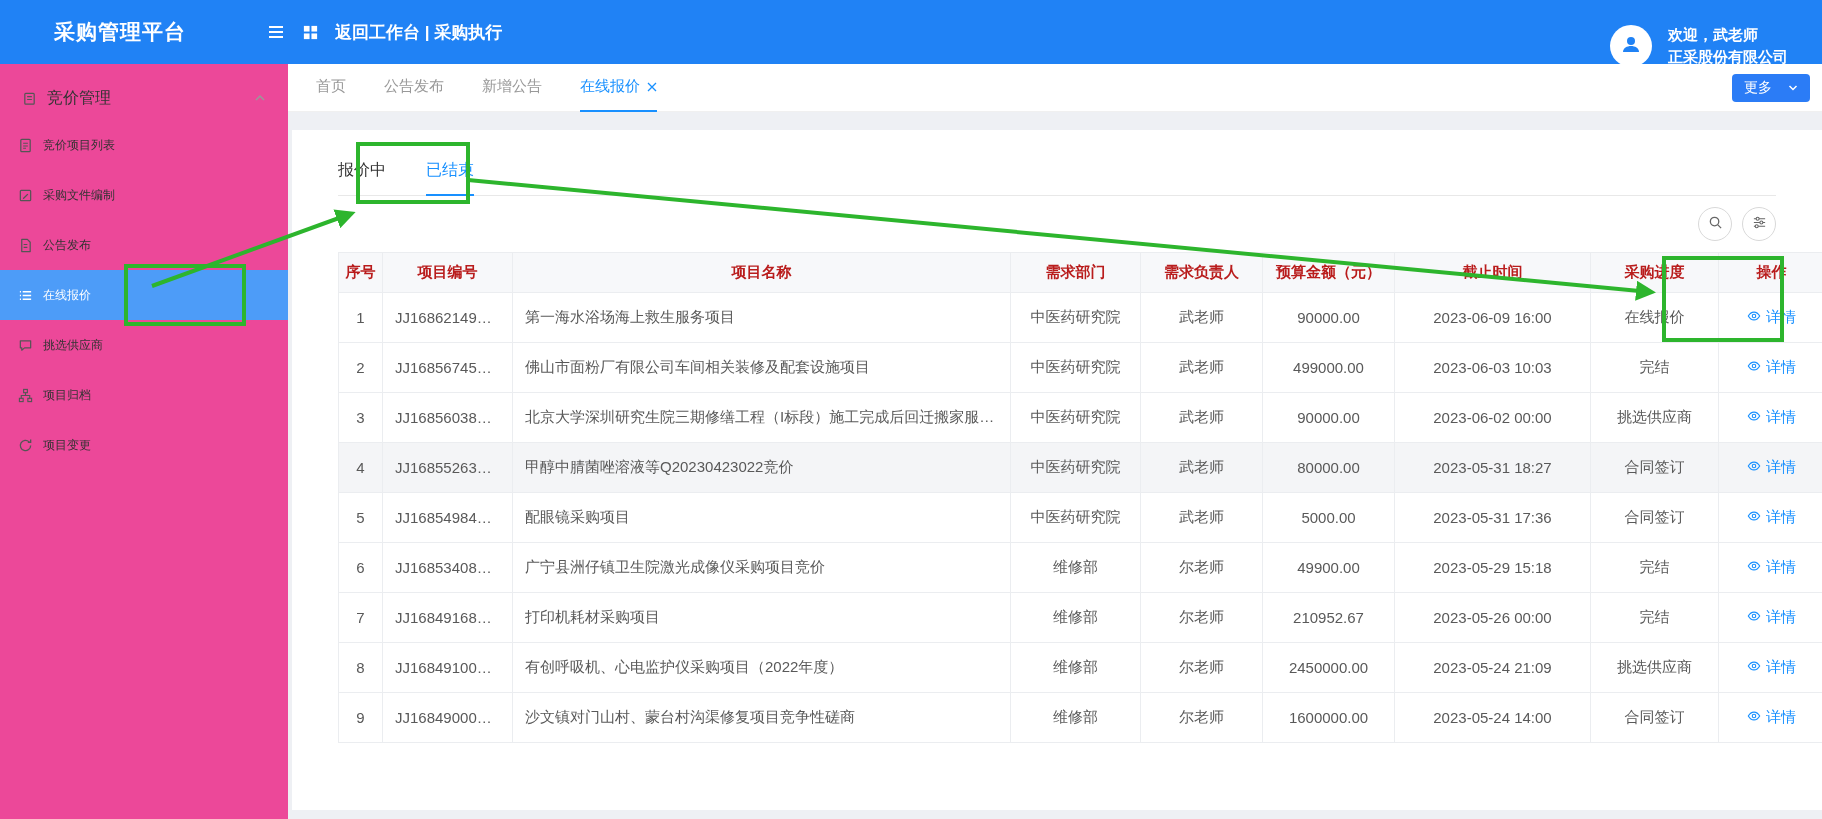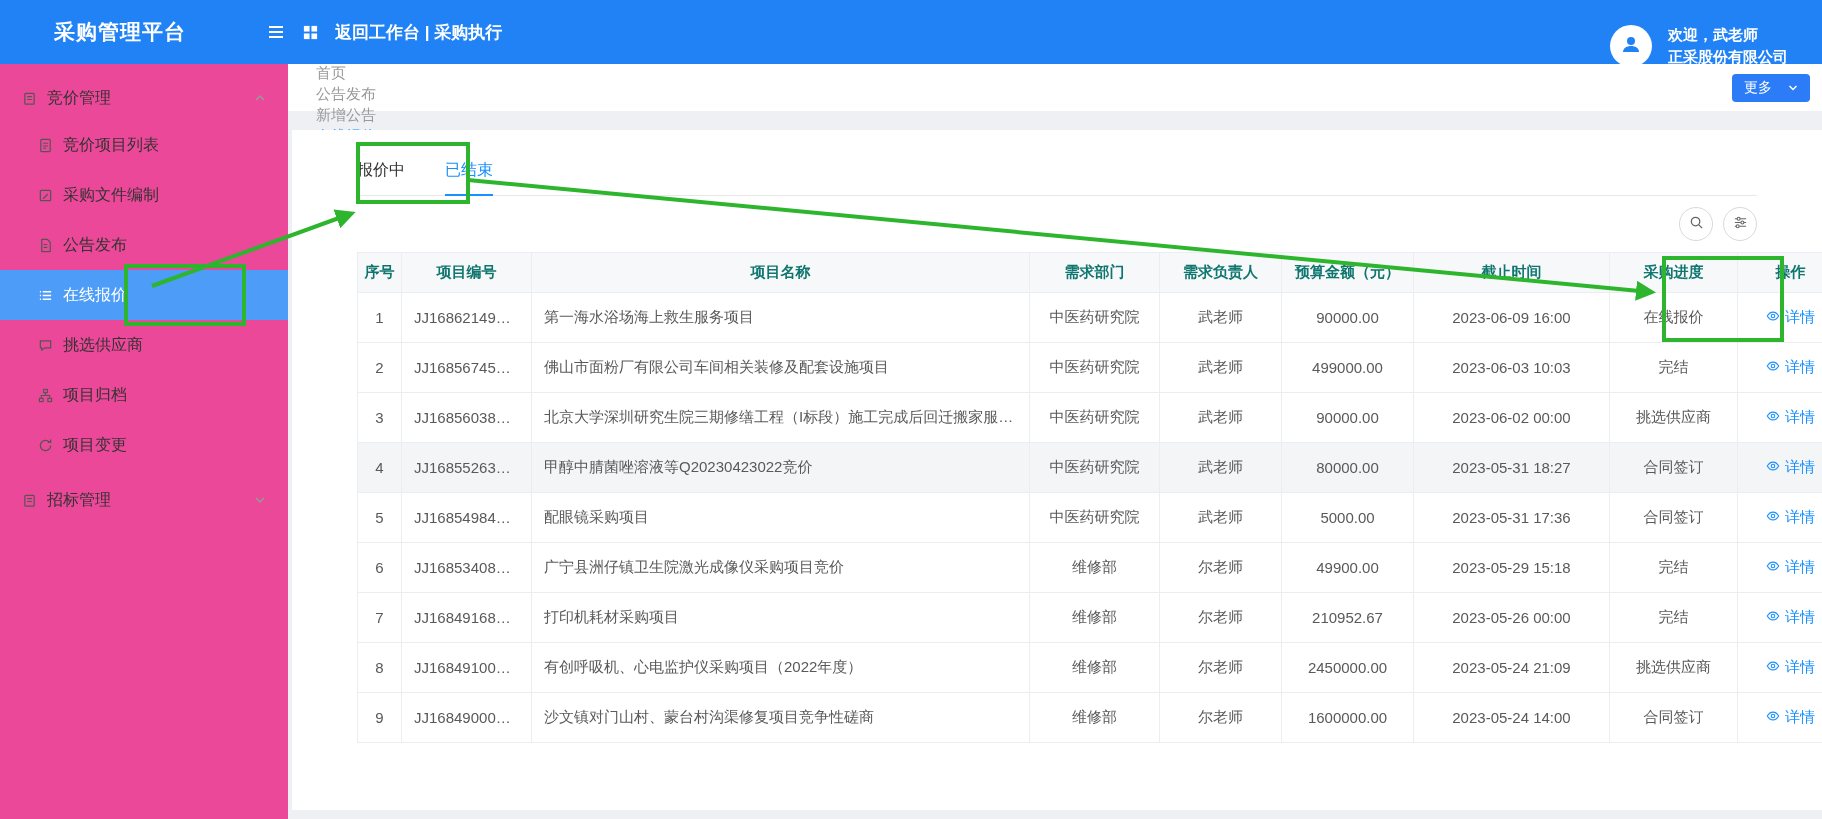--- a/index.html
+++ b/index.html
@@ -18,42 +18,42 @@
   .tb-ico { display:flex; align-items:center; color:#fff; cursor:pointer; }
   .topbar-user { display:flex; align-items:center; gap:16px; padding-right:34px;margin-top:28px; }
   .avatar { width:42px; height:42px; border-radius:50%; background:#fff; color:var(--c-topbar,#2082f5); display:flex; align-items:center; justify-content:center; }
   .welcome { font-size:15px; font-weight:bold; line-height:1.5; }
   
   .layout { display:flex; height:755px; }
   .sidebar { width:288px; background:#ec4899; padding-top:12px; flex:none; }
   .sb-group { height:44px; display:flex; align-items:center; gap:10px; padding:0 22px; font-size:16px; color:#333; cursor:pointer; }
   .sb-group .chev { margin-left:auto; color:#999; display:flex; }
   .sb-ico { display:flex; align-items:center; color:#555; }
-  .sb-item { height:50px; display:flex; align-items:center; gap:10px; padding-left:38px; font-size:16px; color:#333; cursor:pointer; }
+  .sb-item { height:50px; display:flex; align-items:center; gap:10px; padding-left:18px; font-size:12px; color:#333; cursor:pointer; }
   .sb-item.active { background:var(--c-active,#4d9cf8); color:#fff; }
   .sb-item.active .sb-ico { color:#fff; }
   .sb-group.second { margin-top:8px; }
   .main { flex:1; display:flex; flex-direction:column; min-width:0; }
   
   .pagetabs { height:48px; background:#fff; display:flex; align-items:center; padding:0 12px 0 28px; border-bottom:1px solid #f0f0f0; }
-  .ptab-list { display:flex; align-items:stretch; height:48px;flex-direction:column; }
+  .ptab-list { display:flex; align-items:stretch; height:48px; }
   .ptab { display:flex; align-items:center; margin-right:38px; font-size:15px; color:#999; cursor:pointer; border-bottom:2px solid transparent; }
   .ptab.active { color:var(--c-accent,#1890ff); border-bottom-color:var(--c-accent,#1890ff); }
   .ptab .close { margin-left:7px; display:flex; align-items:center; cursor:pointer; }
   .more-btn { margin-left:auto; background:var(--c-more,#2b7cf6); color:#fff; border:none; border-radius:4px; height:28px; padding:0 12px; font-size:14px; display:flex; align-items:center; gap:16px; cursor:pointer; font-family:inherit; }
   
-  .card { background:#fff; margin:18px 0 9px 4px; flex:1; padding:0 65px; min-width:0; }
+  .card { background:#fff; margin:18px 0 9px 4px; flex:1; padding:0 46px; min-width:0; }
   .filter-tabs { display:flex; gap:40px; padding-top:30px; border-bottom:1px solid #e8e8e8; }
   .ftab { padding-bottom:14px; font-size:16px; color:#333; cursor:pointer; line-height:20px; }
   .ftab.active { color:var(--c-accent,#1890ff); border-bottom:2px solid var(--c-accent,#1890ff); margin-bottom:-1px; }
   .toolbar { display:flex; justify-content:flex-end; gap:10px; padding:11px 0; }
   .tool-btn { width:34px; height:34px; border:1px solid #d9d9d9; border-radius:50%; background:#fff; display:flex; align-items:center; justify-content:center; color:#666; cursor:pointer; }
   
   table { width:1486px; border-collapse:collapse; table-layout:fixed; }
-  th { height:40px; background:#f7f8fa; border:1px solid #ebedf0; font-weight:bold; color:#0f766e; font-size:15px; padding:0 6px; white-space:nowrap; overflow:hidden; }
+  th { height:40px; background:#f7f8fa; border:1px solid #ebedf0; font-weight:bold; color:#b91c1c; font-size:15px; padding:0 6px; white-space:nowrap; overflow:hidden; }
   td { height:50px; border:1px solid #ebedf0; color:#595959; font-size:15px; text-align:center; padding:0 8px; white-space:nowrap; overflow:hidden; }
   td.left { text-align:left; padding:0 12px; text-overflow:ellipsis; }
   tr.highlight td { background:#f4f5f7; }
   .detail-link { color:var(--c-accent,#1890ff); display:inline-flex; align-items:center; gap:5px; cursor:pointer; text-decoration:none; }
   
   .annotations { position:absolute; left:0; top:0; width:1822px; height:819px; pointer-events:none; }
   .annotations rect { fill:none; stroke:var(--c-green,#2db52d); stroke-width:4; }
   .annotations line { stroke:var(--c-green,#2db52d); stroke-width:4; }
   .annotations marker path { fill:var(--c-green,#2db52d); }
 </style>
@@ -167,34 +167,20 @@
         </div>
         <div class="sb-item">
           <span class="sb-ico">
             <svg width="15" height="15" viewBox="0 0 16 16">
               <path d="M13.5 8a5.5 5.5 0 1 1-1.6-3.9" fill="none" stroke="currentColor" stroke-width="1.4"></path>
               <path d="M13.5 1.5v3h-3" fill="none" stroke="currentColor" stroke-width="1.4"></path>
             </svg>
           </span>
           <span>项目变更</span>
         </div>
-        <div class="sb-group second">
-          <span class="sb-ico">
-            <svg width="15" height="15" viewBox="0 0 16 16">
-              <rect x="3" y="2.5" width="10" height="11.5" rx="1" fill="none" stroke="currentColor" stroke-width="1.3"></rect>
-              <path d="M5.5 6h5M5.5 9h5" stroke="currentColor" stroke-width="1.2" fill="none"></path>
-            </svg>
-          </span>
-          <span>招标管理</span>
-          <span class="chev">
-            <svg width="12" height="12" viewBox="0 0 12 12">
-              <path d="M2 4l4 4 4-4" stroke="currentColor" stroke-width="1.5" fill="none"></path>
-            </svg>
-          </span>
-        </div>
       </aside>
 
     <main class="main">
       <div class="pagetabs">
         <div class="ptab-list" id="pagetab-list">
             <div class="ptab">
               <span>首页</span>
             </div>
             <div class="ptab">
               <span>公告发布</span>

